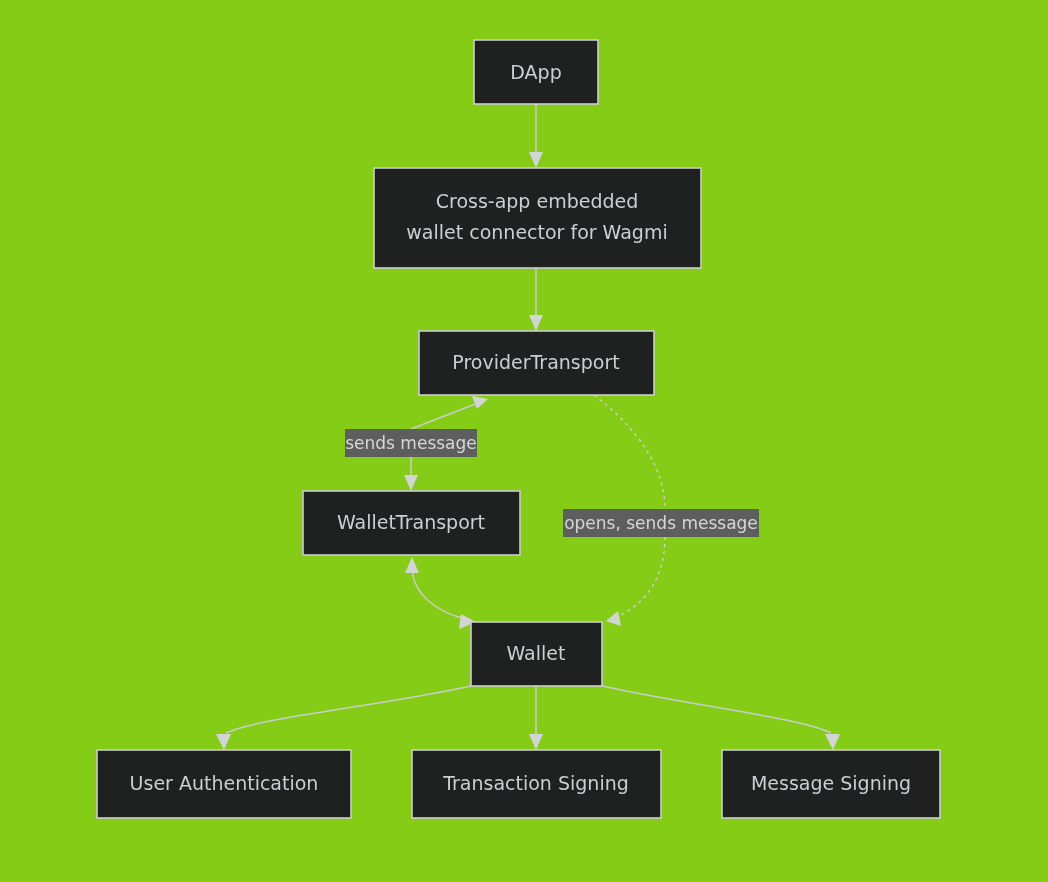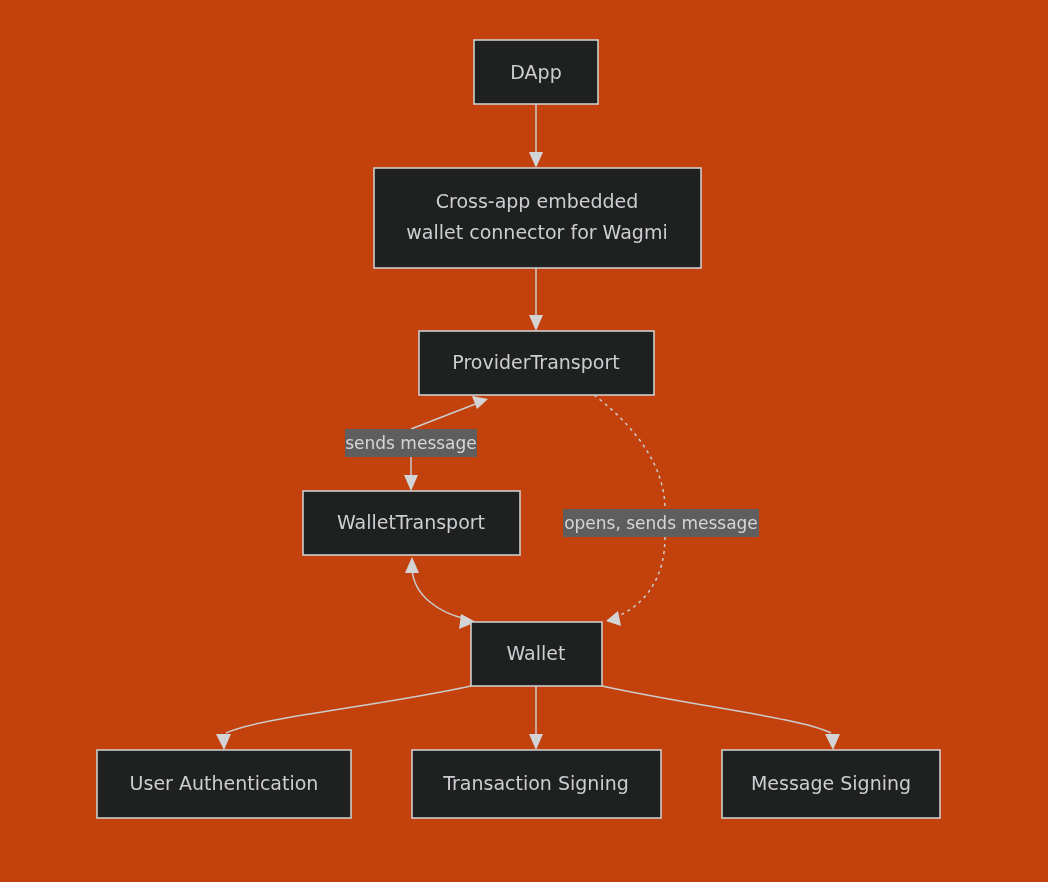--- a/index.html
+++ b/index.html
@@ -4,21 +4,21 @@
 <style>
   html, body {
     margin: 0;
     padding: 0;
     background: #282c38;
   }
   #diagram-root {
     position: relative;
     width: 1048px;
     height: 882px;
-    background: #c2410c;
+    background: #84cc16;
     overflow: hidden;
     font-family: "DejaVu Sans", sans-serif;
   }
   svg#flow {
     position: absolute;
     left: 0;
     top: 0;
     width: 1048px;
     height: 882px;
     display: block;

